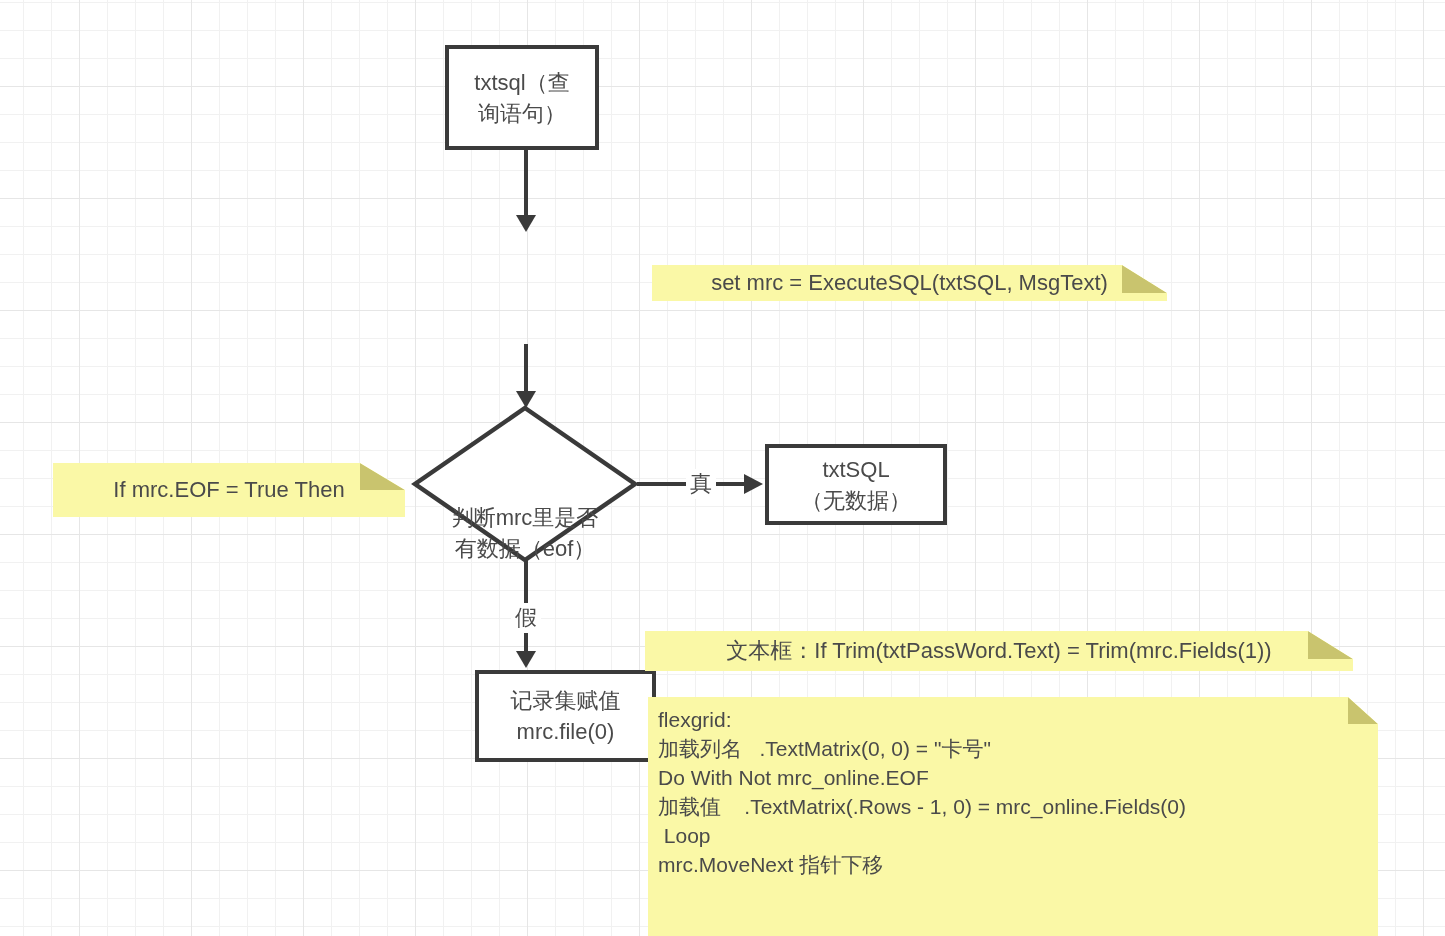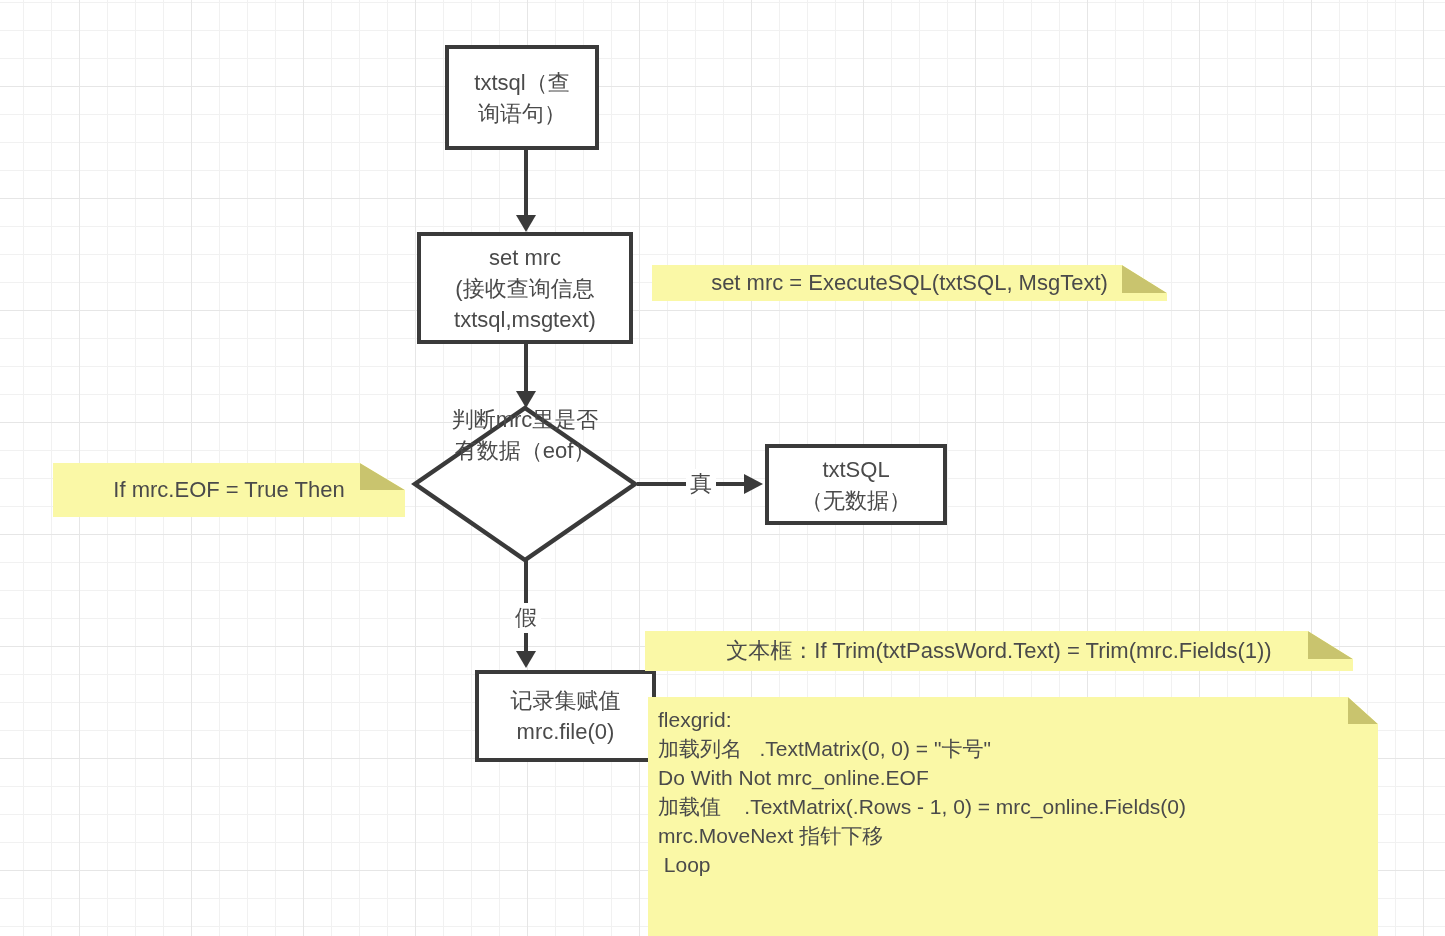--- a/index.html
+++ b/index.html
@@ -39,21 +39,21 @@
   .rect-txtsql  { left: 445px; top: 45px;  width: 154px; height: 105px; }
   .rect-setmrc  { left: 417px; top: 232px; width: 216px; height: 112px; }
   .rect-msgbox  { left: 765px; top: 444px; width: 182px; height: 81px;  }
   .rect-assign  { left: 435px; top: 670px; width: 181px; height: 92px; margin-left: 40px;  }
 
   .diamond-wrap { position: absolute; left: 411px; top: 404px; width: 228px; height: 160px; }
   .diamond-wrap svg { position: absolute; left: 0; top: 0; }
   .diamond-text {
     position: absolute; inset: 0;
     display: flex; flex-direction: column;
-    align-items: center; justify-content: flex-start;
+    align-items: center; justify-content: flex-end;
     text-align: center; color: #4a4a4a;
     font-size: 22px; line-height: 31px;
   }
 
   
   .edge-line { position: absolute; background: #3a3a3a; }
   .arrow { position: absolute; width: 0; height: 0; }
   .arrow-down  { border-left: 10px solid transparent; border-right: 10px solid transparent; border-top: 17px solid #3a3a3a; }
   .arrow-right { border-top: 10px solid transparent; border-bottom: 10px solid transparent; border-left: 19px solid #3a3a3a; }
 
@@ -98,27 +98,20 @@
   <div class="shape rect-txtsql">
     <div>
       <span class="line">txtsql（查</span>
       <span class="line">询语句）</span>
     </div>
   </div>
 
   <div class="edge-line" style="left:524px; top:150px; width:4px; height:67px;"></div>
   <div class="arrow arrow-down" style="left:516px; top:215px;"></div>
 
-  <div class="shape rect-setmrc">
-    <div>
-      <span class="line">set mrc</span>
-      <span class="line">(接收查询信息</span>
-      <span class="line">txtsql,msgtext)</span>
-    </div>
-  </div>
 
   <div class="note note-center note-execsql">
     <span class="fold"></span>
     <span>set mrc = ExecuteSQL(txtSQL, MsgText)</span>
   </div>
 
   <div class="edge-line" style="left:524px; top:344px; width:4px; height:50px;"></div>
   <div class="arrow arrow-down" style="left:516px; top:391px;"></div>
 
   <div class="note note-center note-eof">
@@ -162,17 +155,17 @@
     <span class="fold"></span>
     <span>文本框：If Trim(txtPassWord.Text) = Trim(mrc.Fields(1))</span>
   </div>
 
   <div class="note note-flexgrid">
     <span class="fold"></span>
     <span class="code-line">flexgrid:</span>
     <span class="code-line">加载列名   .TextMatrix(0, 0) = "卡号"</span>
     <span class="code-line">Do With Not mrc_online.EOF</span>
     <span class="code-line">加载值    .TextMatrix(.Rows - 1, 0) = mrc_online.Fields(0)</span>
+    <span class="code-line"> Loop</span>
     <span class="code-line">mrc.MoveNext 指针下移</span>
-    <span class="code-line"> Loop</span>
   </div>
 
 </div>
 
 </body></html>

